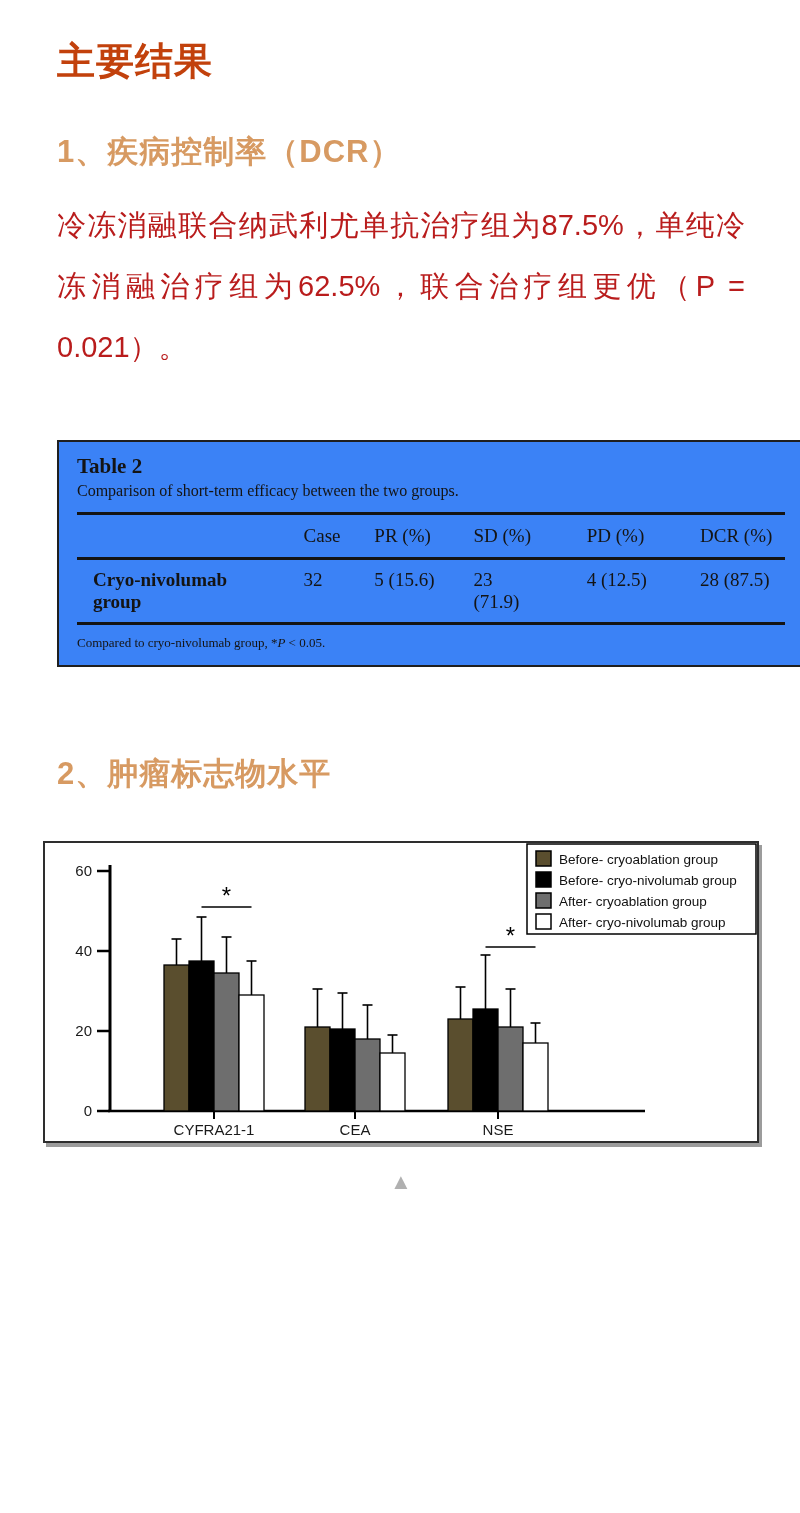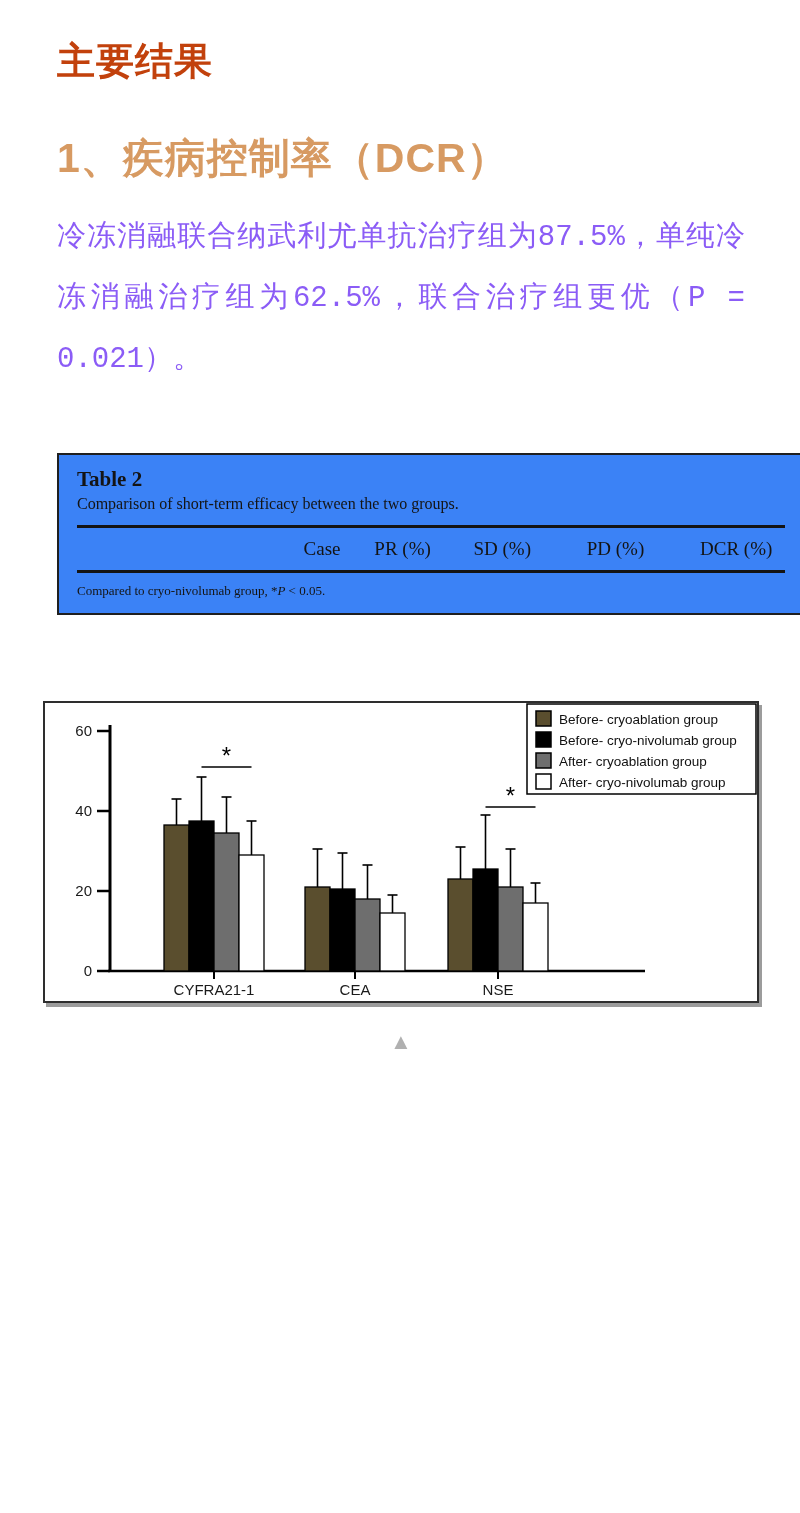--- a/index.html
+++ b/index.html
@@ -12,33 +12,32 @@
   }
   .page-title{
     font-family:"Liberation Serif",serif;
     font-size:38px;
     font-weight:700;
     color:#c2410c;
     letter-spacing:1px;
     margin:6px 0 44px 0;
   }
   .section-heading{
-    font-size:41px;
+    font-size:31px;
     font-weight:700;
     color:#d79a62;
     letter-spacing:1px;
     margin:0 0 22px 0;
   }
   .body-text{
     font-size:29px;
     line-height:2.1;
-    color:#8b5cf6;
+    color:#b91c1c;
     text-align:justify;
     margin:0;
-    font-family:Liberation Mono, monospace;
   }
   
   .table-card{
     box-sizing:border-box;
     width:750px;
     border:2px solid #1f1f1f;
     background:#3b82f6;
     margin:62px 0 0 0;
     padding:12px 20px 14px 18px;
     font-family:"Liberation Serif",serif;
@@ -101,27 +100,38 @@
           <tr>
             <th class="c0"></th>
             <th class="c1">Case</th>
             <th class="c2">PR (%)</th>
             <th class="c3">SD (%)</th>
             <th class="c4">PD (%)</th>
             <th class="c5">DCR (%)</th>
           </tr>
         </thead>
         <tbody>
+          <tr>
+            <th>Cryo-nivolumab
+group</th>
+            <td>32</td>
+            <td>5 (15.6)</td>
+            <td>23
+(71.9)</td>
+            <td>4 (12.5)</td>
+            <td>28 (87.5)</td>
+          </tr>
         </tbody>
       </table>
       <div class="table-footnote"><span>Compared to cryo-nivolumab group, *</span><i>P</i><span> &lt; 0.05.</span></div>
     </figure>
   </section>
 
   <section class="sec2">
+    <h2 class="section-heading">2、肿瘤标志物水平</h2>
 
     <figure class="chart-card" style="padding:0;">
       <svg id="chart-svg" width="712" height="298" viewBox="0 0 712 298" font-family="Liberation Sans, sans-serif">
           <line x1="65" y1="22" x2="65" y2="269" stroke="#000" stroke-width="3"></line>
           <line x1="63" y1="268" x2="600" y2="268" stroke="#000" stroke-width="2.5"></line>
           <line x1="52" y1="268" x2="65" y2="268" stroke="#000" stroke-width="2.5"></line>
           <text x="47" y="273" text-anchor="end" font-size="15" fill="#1a1a1a">0</text>
           <line x1="52" y1="188" x2="65" y2="188" stroke="#000" stroke-width="2.5"></line>
           <text x="47" y="193" text-anchor="end" font-size="15" fill="#1a1a1a">20</text>
           <line x1="52" y1="108" x2="65" y2="108" stroke="#000" stroke-width="2.5"></line>

